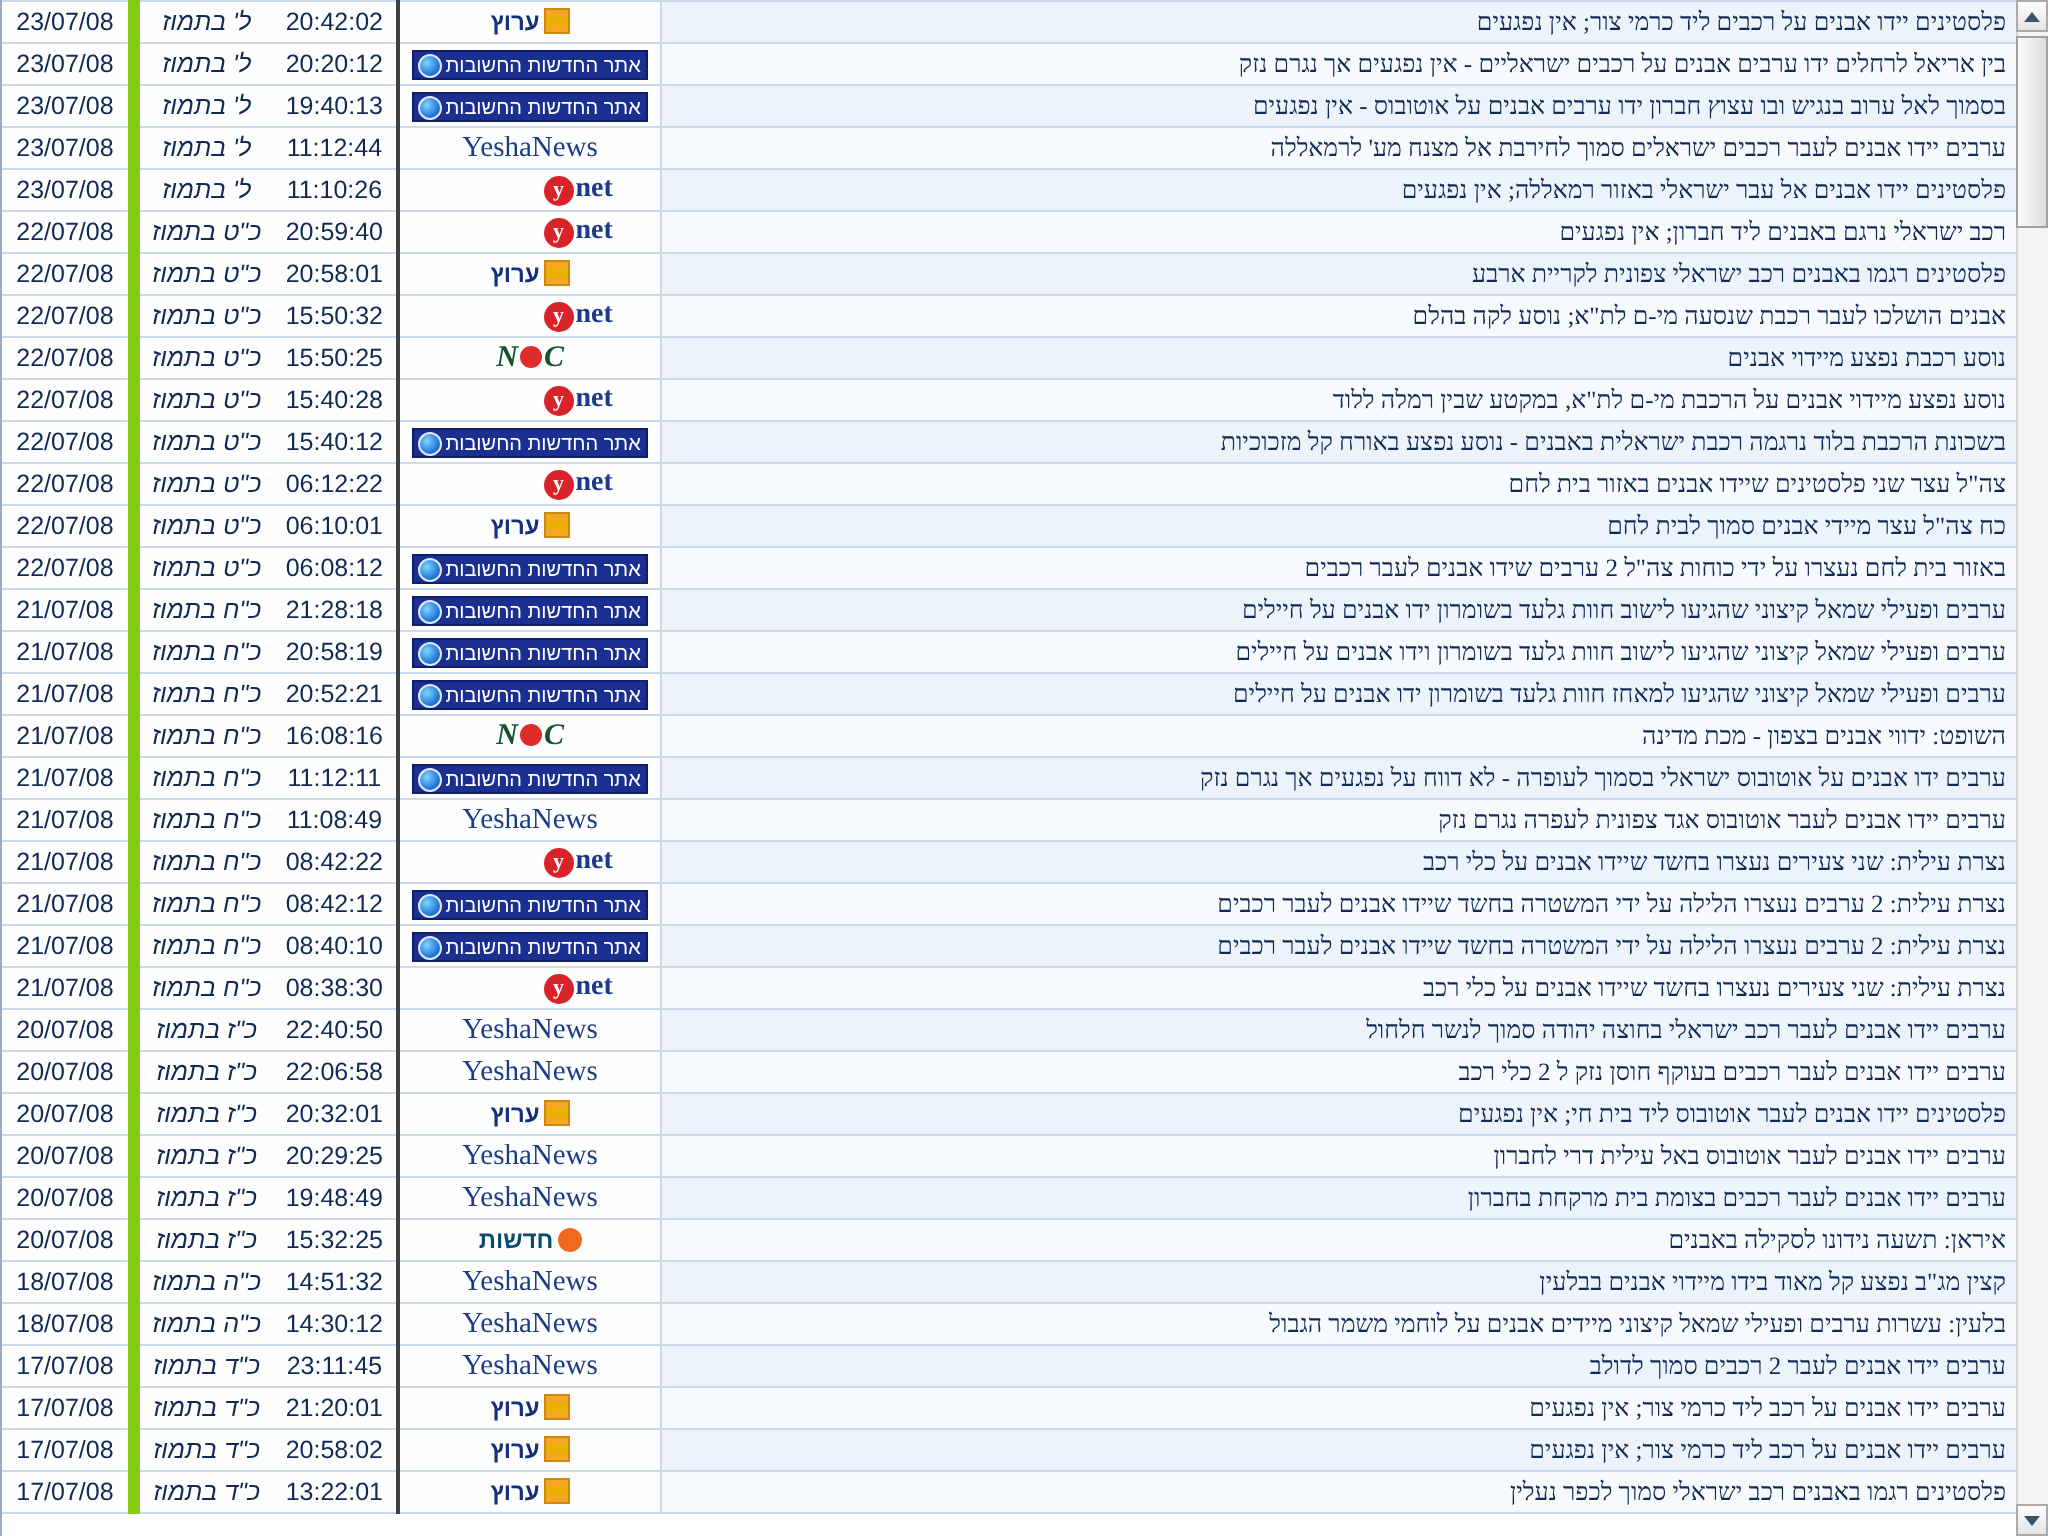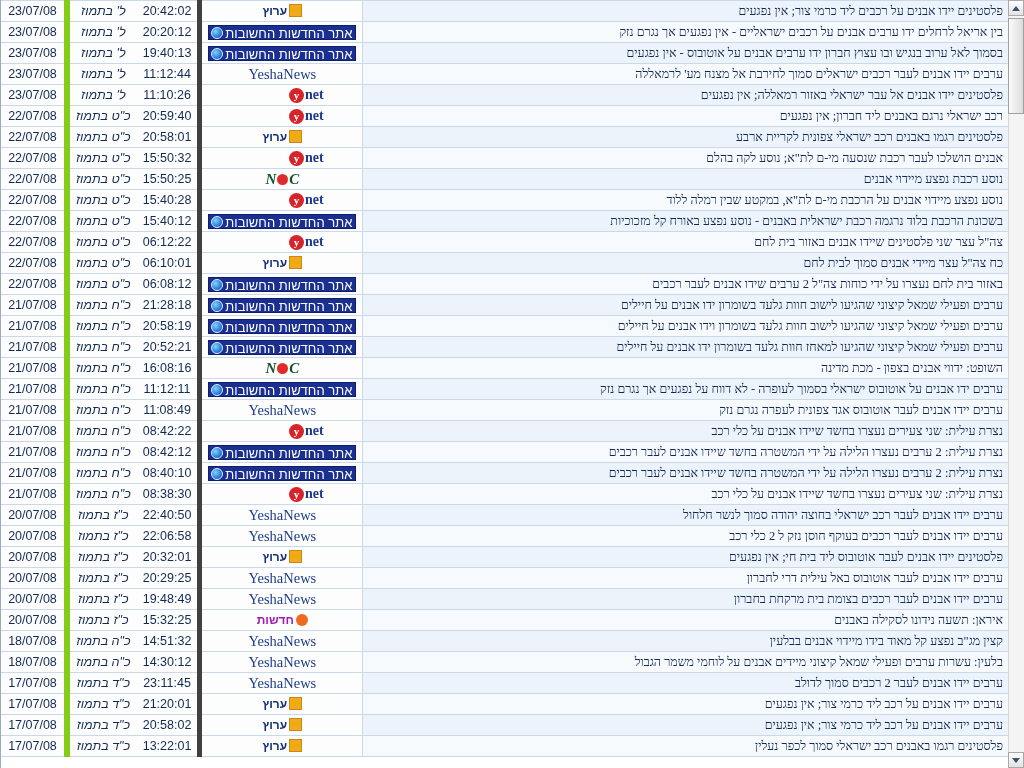--- a/index.html
+++ b/index.html
@@ -46,21 +46,21 @@
     font-size: 12.5px;
     color: #0c2a57;
     font-family: Liberation Serif, serif;
   }
   td.c-source {
     width: 104px;
     text-align: center;
     padding: 0;
     background: #fdfdfd !important;
     border-right: 1px solid #c9d9ea;
-    border-left: 5px solid #404040;
+    border-left: 2px solid #404040;
   }
   td.c-time {
     width: 62px;
     text-align: center;
     font-size: 12.5px;
     color: #15306a;
     direction: ltr;
     background: #fdfdfd !important;
   }
   td.c-hebdate {
@@ -124,21 +124,21 @@
       linear-gradient(to bottom, #f5a623 0 33%, #e8b100 33% 66%, #f5a623 66% 100%);
     margin-left: 2px;
     vertical-align: -2px;
     border: 1px solid #c98a10;
   }
   
   .logo-hh {
     direction: rtl;
     background: #1a2f8f;
     color: #ffffff;
-    font-size: 13px;
+    font-size: 10px;
     letter-spacing: 0px;
     padding: 1px 3px 4px 16px;
     position: relative;
     border: 1px solid #0d1f6b;
     height: 15px;
     line-height: 13px;
   }
   .logo-hh .globe {
     position: absolute;
     left: 2px; top: 1px;
@@ -171,21 +171,21 @@
     border-radius: 50%;
     background: #e02b2b;
     vertical-align: -1px;
     margin: 0 1px;
   }
   
   .logo-green {
     direction: rtl;
     font-weight: bold;
     font-size: 12px;
-    color: #a21caf;
+    color: #0c4a6e;
   }
   .logo-green .sun {
     display: inline-block;
     width: 12px; height: 12px;
     border-radius: 50%;
     background: #ef6a1f;
     vertical-align: -2px;
     margin-left: 2px;
   }
 

